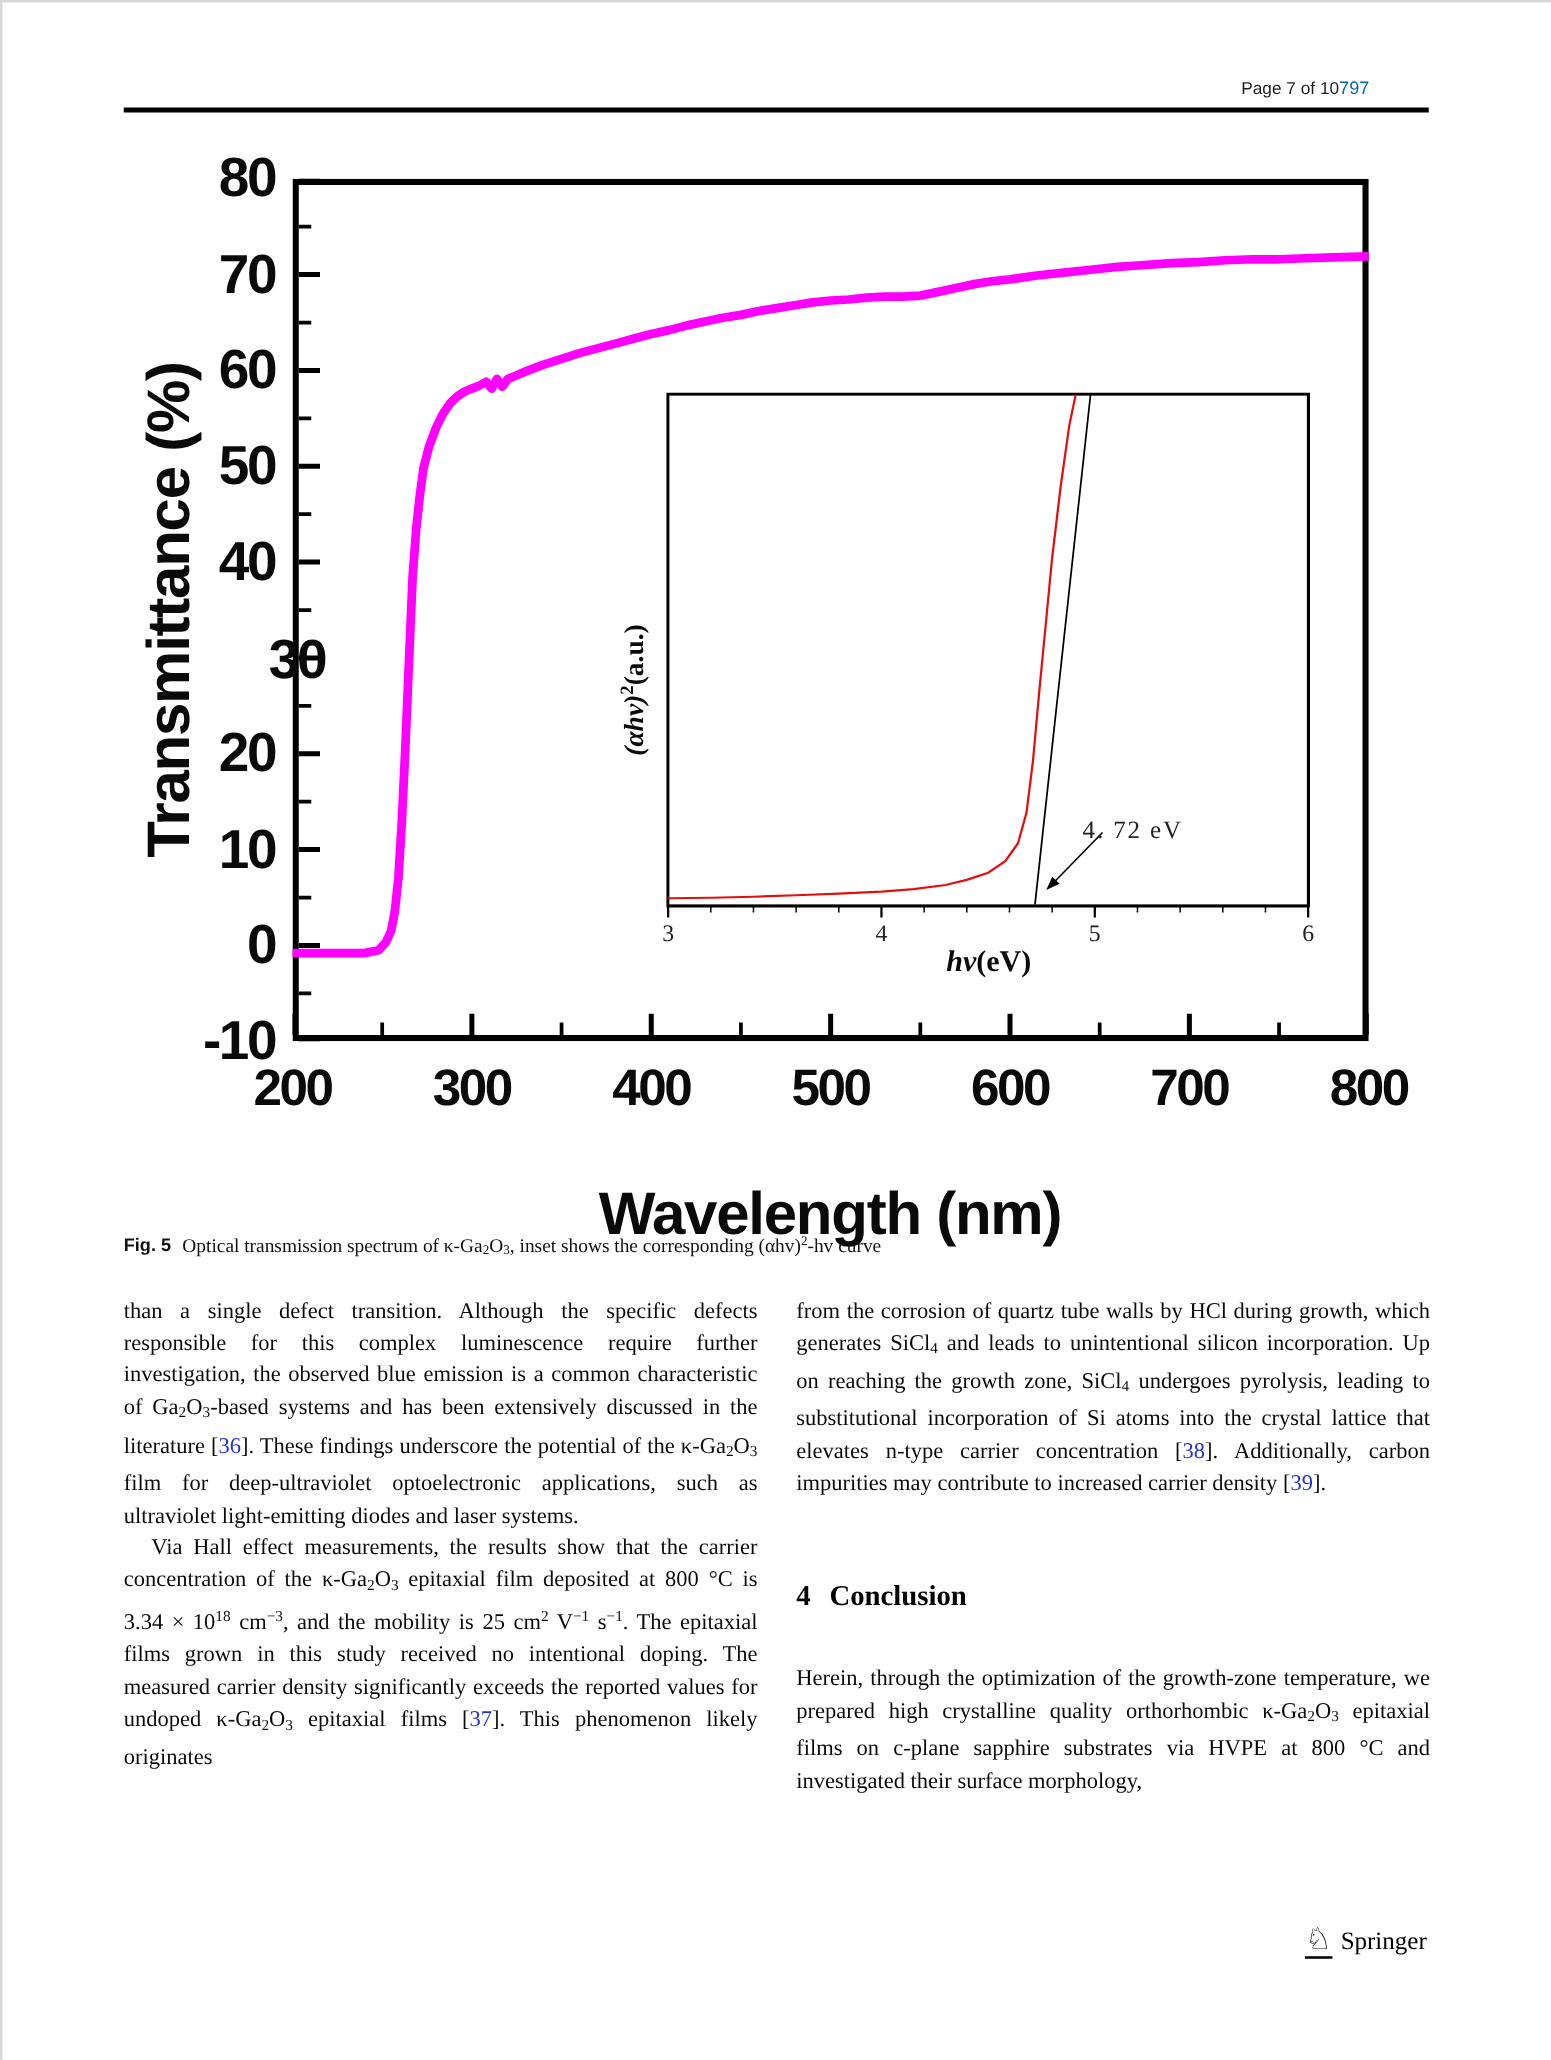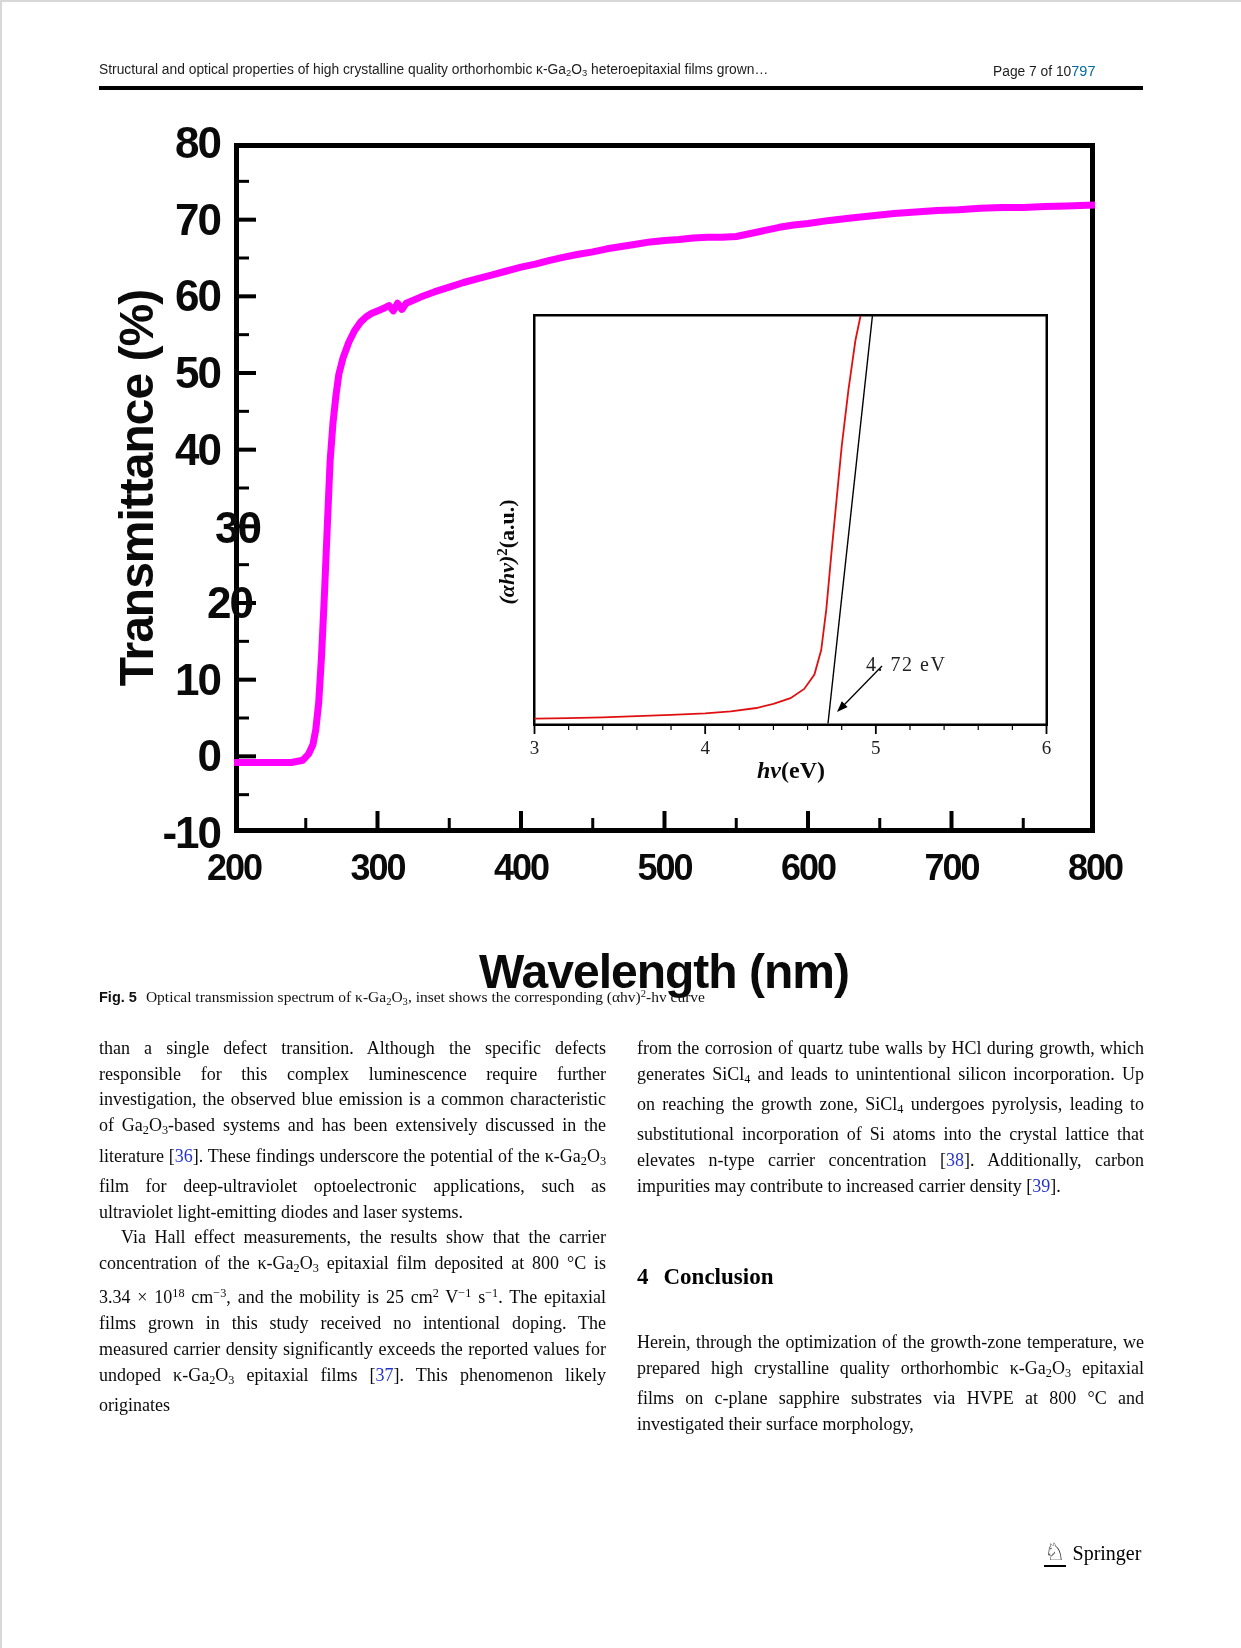--- a/index.html
+++ b/index.html
@@ -22,21 +22,21 @@
   .rule{position:absolute;left:99px;top:86px;width:1044px;height:4px;background:#000;}
   
   #main-svg{position:absolute;left:234px;top:143px;}
   .ylabel-main{position:absolute;left:136px;top:488px;transform:translate(-50%,-50%) rotate(-90deg);
         font-family:"Liberation Sans",sans-serif;font-weight:bold;font-size:48px;white-space:nowrap;letter-spacing:-1px;}
   .xlabel-main{position:absolute;left:664px;top:944px;transform:translateX(-50%);
         font-family:"Liberation Sans",sans-serif;font-weight:bold;font-size:48px;white-space:nowrap;letter-spacing:-1px;}
   .ytick{position:absolute;left:0;width:220px;text-align:right;
         font-family:"Liberation Sans",sans-serif;font-weight:bold;font-size:44px;line-height:1;letter-spacing:-2px;}
   .xtick{position:absolute;transform:translateX(-50%);top:850px;
-        font-family:"Liberation Sans",sans-serif;font-weight:bold;font-size:36px;line-height:1;letter-spacing:-2px;text-align:center;}
+        font-family:"Liberation Sans",sans-serif;font-weight:bold;font-size:41px;line-height:1;letter-spacing:-2px;text-align:center;}
   
   #inset-svg{position:absolute;left:533px;top:314px;}
   .inset-ylabel{position:absolute;left:507px;top:552px;transform:translate(-50%,-50%) rotate(-90deg);
         font-family:"Liberation Serif",serif;font-weight:bold;font-size:22px;white-space:nowrap;}
   .inset-xtick{position:absolute;transform:translateX(-50%);top:737px;
         font-family:"Liberation Serif",serif;font-size:19px;color:#222;}
   .inset-xlabel{position:absolute;left:791px;top:757px;transform:translateX(-50%);
         font-family:"Liberation Serif",serif;font-size:24px;white-space:nowrap;}
   .inset-annotation{position:absolute;left:866px;top:653px;font-family:"Liberation Serif",serif;
         font-size:20px;color:#222;letter-spacing:1.5px;white-space:nowrap;}
@@ -55,21 +55,20 @@
   
   .footer{position:absolute;left:1044px;top:1540px;display:flex;align-items:baseline;gap:7px;}
   .knight{font-size:24px;line-height:1;border-bottom:2px solid #000;padding-bottom:1px;}
   .publisher{font-family:"Liberation Serif",serif;font-size:20px;color:#000;}
 </style>
 </head>
 <body>
 
 <div class="page">
 
-  <div class="header-title"><span>Structural and optical properties of high crystalline quality orthorhombic κ-Ga</span><span class="seg-sub">2</span><span>O</span><span class="seg-sub">3</span><span> heteroepitaxial films grown…</span></div>
   <div class="header-right">
     <span>Page 7 of 10</span>
     <span class="page-number">797</span>
   </div>
   <div class="rule"></div>
 
   <div>
     <div class="ylabel-main">Transmittance (%)</div>
     <svg id="main-svg" width="861" height="690" viewBox="0 0 861 690">
         <rect x="2.5" y="2.5" width="856" height="685" fill="none" stroke="#000" stroke-width="5"></rect>
@@ -104,21 +103,21 @@
         <line x1="645.75" y1="685" x2="645.75" y2="675" stroke="#000" stroke-width="3"></line>
         <line x1="717.5" y1="685" x2="717.5" y2="668" stroke="#000" stroke-width="4"></line>
         <line x1="789.25" y1="685" x2="789.25" y2="675" stroke="#000" stroke-width="3"></line>
         <line x1="861" y1="685" x2="861" y2="668" stroke="#000" stroke-width="4"></line>
         <polyline points="0.0,619.5 14.3,619.5 28.7,619.5 43.1,619.5 57.4,619.5 68.9,617.2 74.6,611.0 78.9,601.8 81.8,586.5 84.7,559.7 87.5,513.7 90.4,452.3 93.3,383.3 96.1,318.2 99.0,279.8 101.9,253.0 104.8,231.5 109.1,214.7 114.8,199.3 120.5,187.8 126.3,179.4 132.0,174.0 137.8,170.2 143.5,167.9 149.2,165.6 155.0,162.5 159.3,167.9 163.6,160.2 167.9,166.4 172.2,160.2 179.4,157.2 186.6,154.1 200.9,148.7 215.3,144.1 229.6,139.5 243.9,135.7 258.3,131.9 272.6,128.0 287.0,124.2 301.3,121.1 315.7,117.3 330.1,114.2 344.4,111.2 358.8,108.9 373.1,105.8 387.4,103.5 401.8,101.2 416.1,98.9 430.5,97.4 444.9,96.6 459.2,95.1 473.6,94.3 487.9,94.3 502.3,93.5 516.6,90.5 531.0,87.4 545.3,84.3 559.6,82.0 574.0,80.5 595.5,77.4 617.0,75.1 638.6,72.8 660.1,70.5 681.6,69.0 703.1,67.5 724.7,66.7 746.2,65.2 767.7,64.4 789.3,64.4 810.8,63.6 832.3,62.9 861.0,62.1" fill="none" stroke="#ff00ff" stroke-width="7" stroke-linejoin="round" stroke-linecap="round"></polyline>
       </svg>
     <div id="y-tick-labels">
         <div class="ytick" style="left: 0px; top: 811px;">-10</div>
         <div class="ytick" style="left: 0px; top: 734.333px;">0</div>
         <div class="ytick" style="left: 0px; top: 657.667px;">10</div>
-        <div class="ytick" style="left: 0px; top: 581px; padding-left: 32px;">20</div>
+        <div class="ytick" style="left: 0px; top: 581px;">20</div>
         <div class="ytick" style="left: 0px; top: 506px; padding-left: 40px;">30</div>
         <div class="ytick" style="left: 0px; top: 427.667px;">40</div>
         <div class="ytick" style="left: 0px; top: 351px;">50</div>
         <div class="ytick" style="left: 0px; top: 274.333px;">60</div>
         <div class="ytick" style="left: 0px; top: 197.667px;">70</div>
         <div class="ytick" style="left: 0px; top: 121px;">80</div>
       </div>
     <div id="x-tick-labels">
         <div class="xtick" style="left: 234px; top: 850px;">200</div>
         <div class="xtick" style="left: 377.5px; top: 850px;">300</div>

